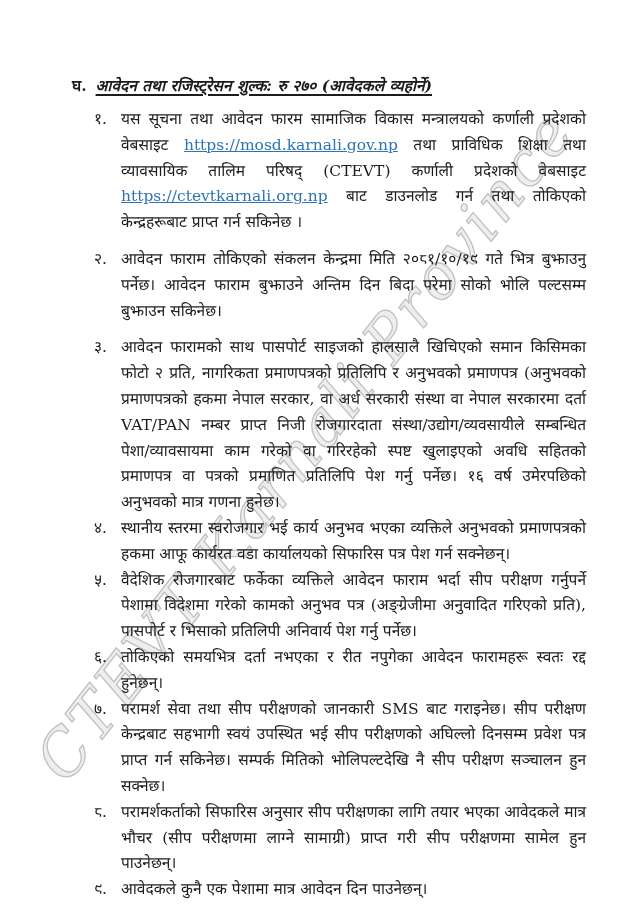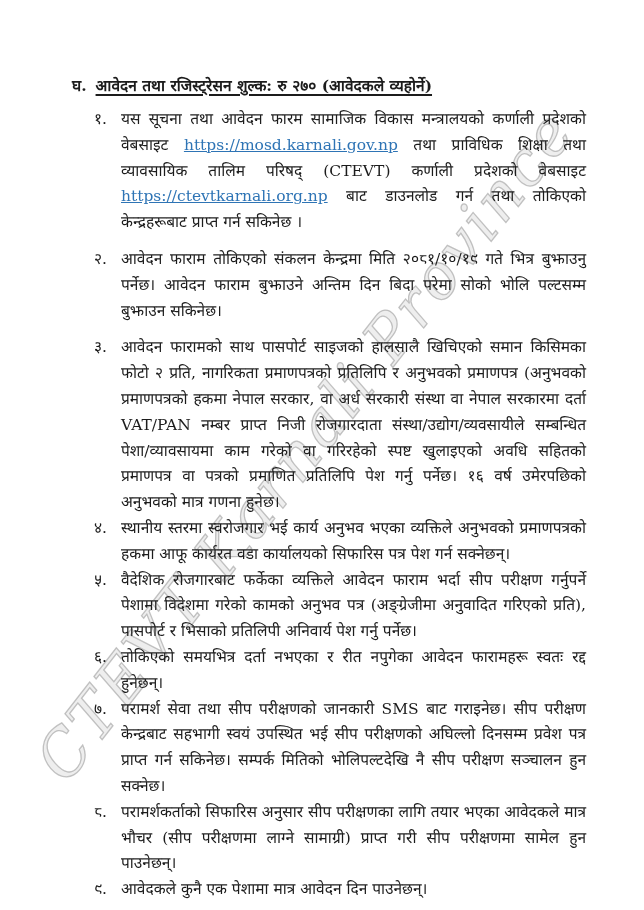--- a/index.html
+++ b/index.html
@@ -39,20 +39,21 @@
   .section { line-height: 28px; }
   .sec-label {
     font-weight: bold;
     margin-right: 9px;
   }
   .sec-heading {
     font-weight: bold;
     text-decoration: underline;
     text-decoration-thickness: 1.5px;
     text-underline-offset: 3px;
+    font-style: italic;
   }
   .terms {
     margin-top: 7px;
     margin-left: 22px;
   }
   .term-item {
     display: flex;
     line-height: 25.8px;
   }
   .term-item.gap { margin-top: 11px; }

